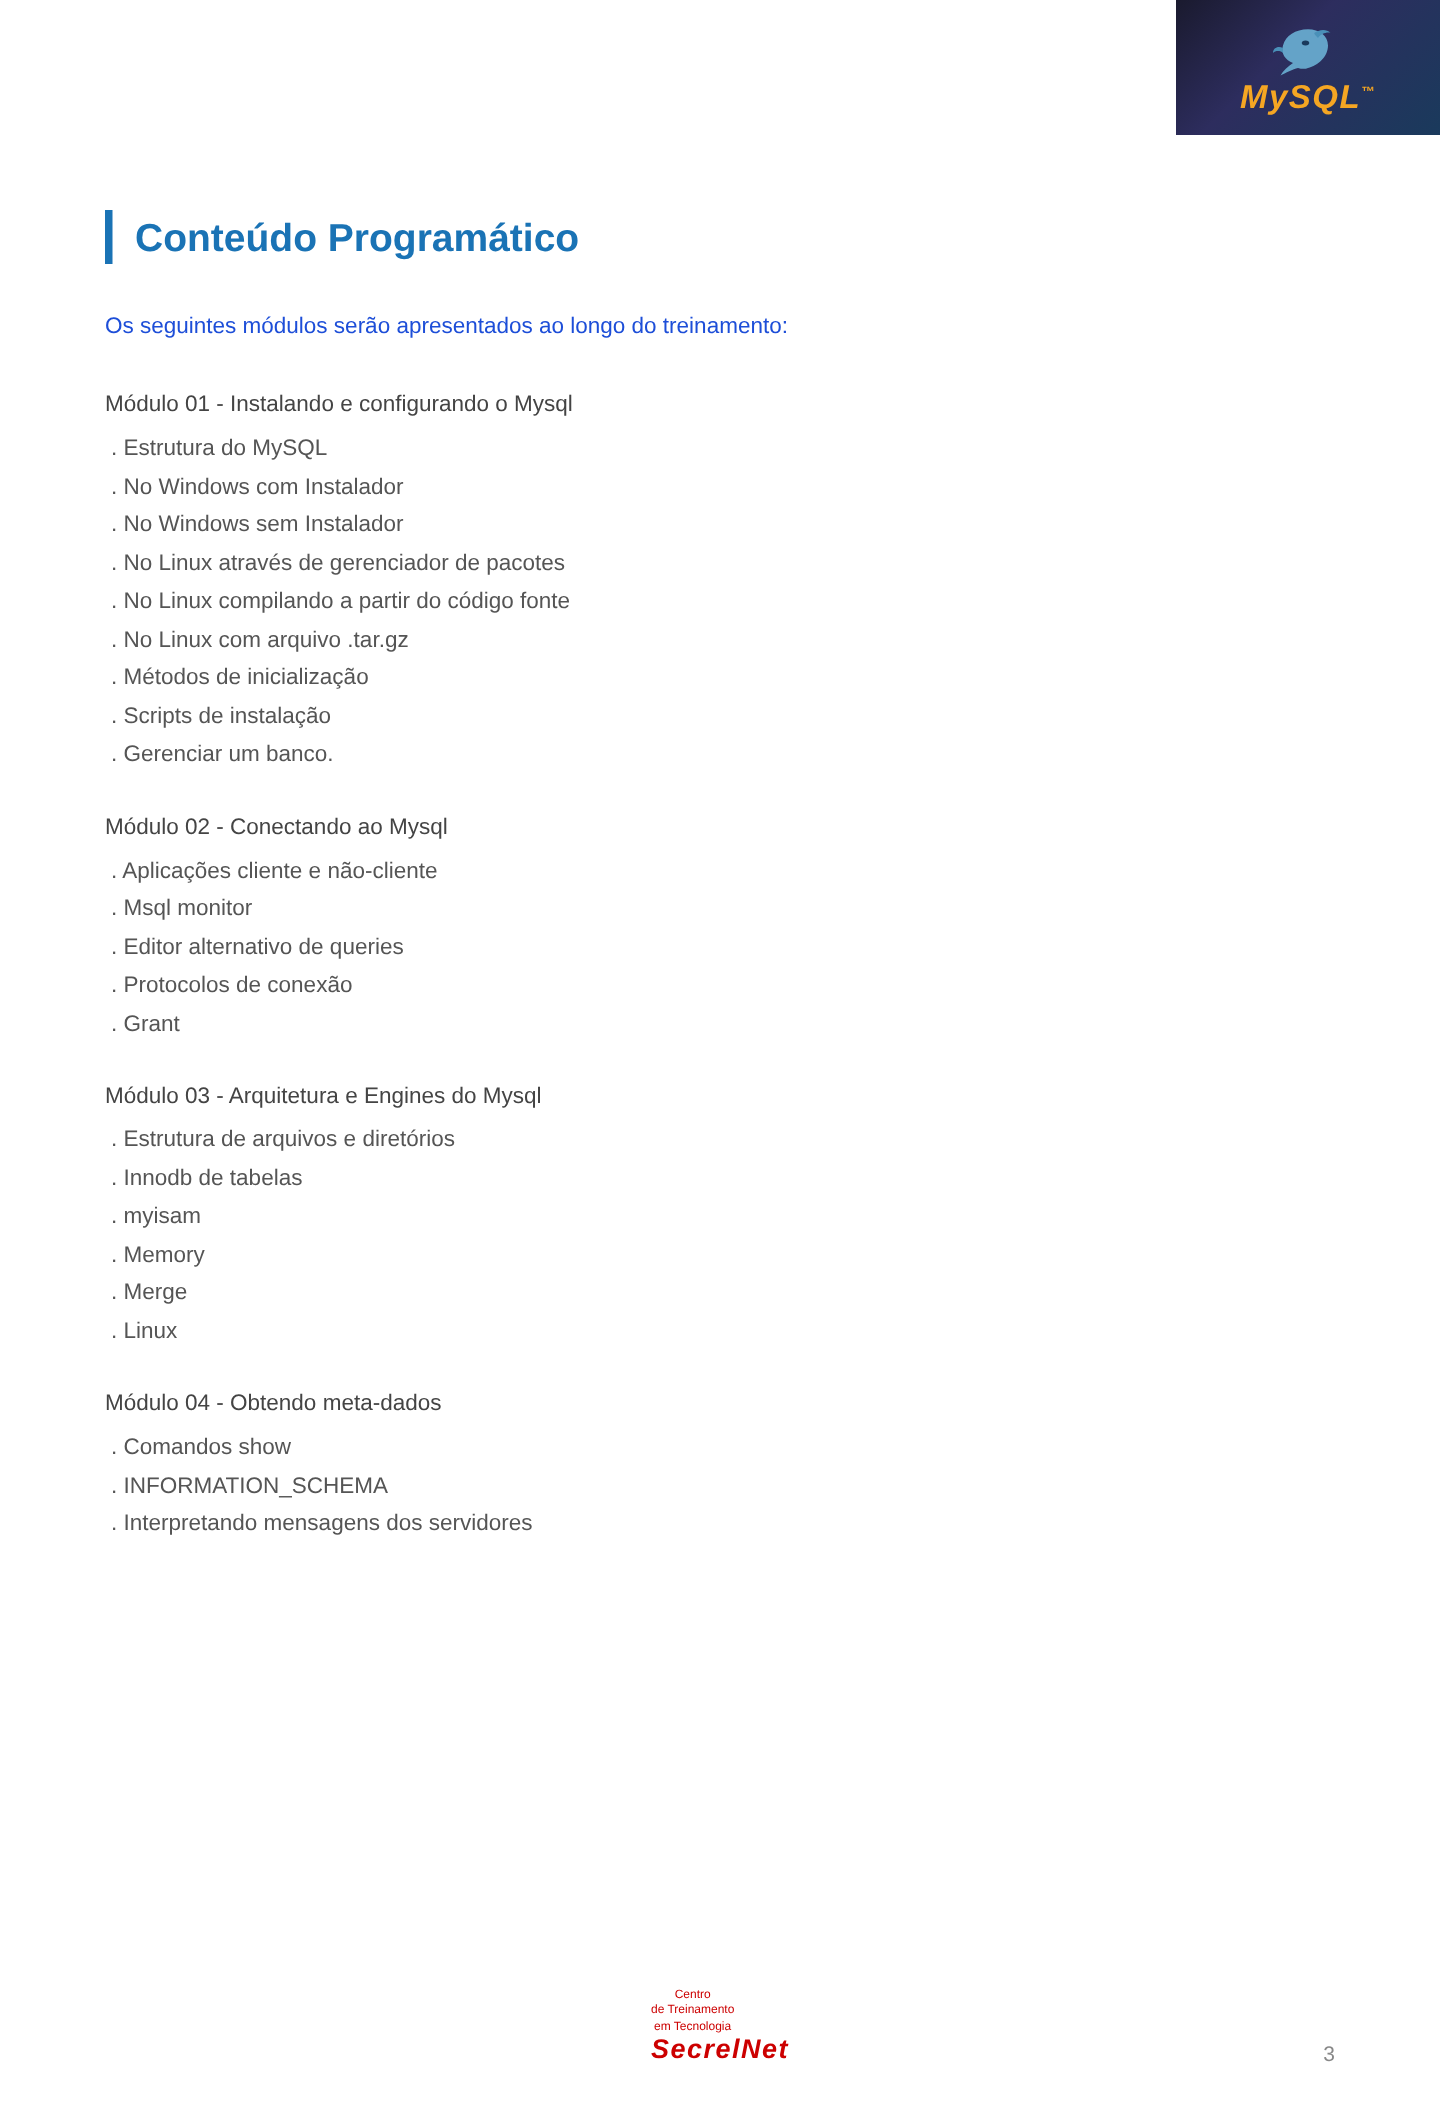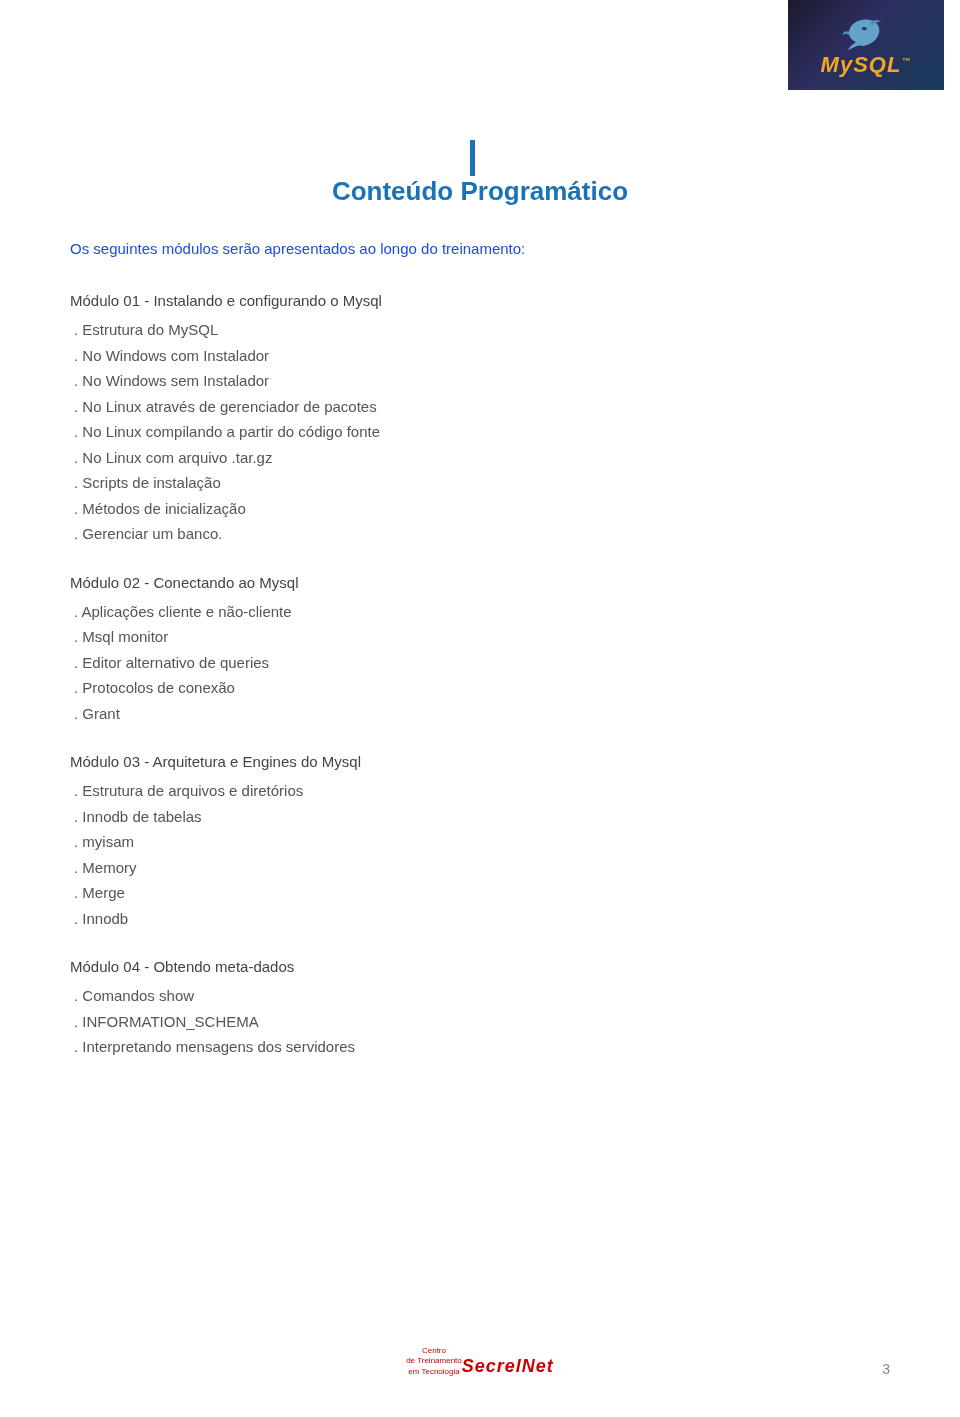--- a/index.html
+++ b/index.html
@@ -21,22 +21,22 @@
       width: 960px;
       min-height: 1417px;
       background: #ffffff;
       position: relative;
       padding: 60px 70px 80px 70px;
     }
 
     .mysql-logo {
       position: absolute;
       top: 0;
-      right: 16px;
-      width: 156px;
+      right: 0;
+      width: 176px;
       height: 90px;
       background: linear-gradient(135deg, #1a1a2e 0%, #2d2d5e 40%, #1a3a5c 100%);
       display: flex;
       align-items: center;
       justify-content: center;
       overflow: hidden;
     }
 
     .mysql-logo-inner {
       display: flex;
@@ -63,21 +63,20 @@
       color: #f5a623;
       font-size: 9px;
       vertical-align: super;
     }
 
     .title-section {
       margin-top: 80px;
       margin-bottom: 30px;
       display: flex;
       align-items: center;
-      flex-direction: column;
     }
 
     .title-bar {
       width: 5px;
       height: 36px;
       background: #1a73b5;
       margin-right: 15px;
       flex-shrink: 0;
     }
 
@@ -118,22 +117,22 @@
       bottom: 40px;
       left: 0;
       right: 0;
       display: flex;
       align-items: center;
       justify-content: center;
     }
 
     .footer-logo {
       display: flex;
-      flex-direction: row;
-      align-items: flex-end;
+      flex-direction: column;
+      align-items: flex-start;
     }
 
     .footer-logo-top {
       font-size: 8px;
       color: #cc0000;
       text-align: center;
       line-height: 1.3;
     }
 
     .footer-logo-main {
@@ -183,42 +182,42 @@
   <p class="intro-text">Os seguintes módulos serão apresentados ao longo do treinamento:</p>
 
   <div class="module-block">
     <div class="module-title">Módulo 01 -  Instalando e configurando o Mysql</div>
     <div class="module-item">. Estrutura do MySQL</div>
     <div class="module-item">. No Windows com Instalador</div>
     <div class="module-item">. No Windows sem Instalador</div>
     <div class="module-item">. No Linux através de gerenciador de pacotes</div>
     <div class="module-item">. No Linux compilando a partir do código fonte</div>
     <div class="module-item">. No Linux com arquivo .tar.gz</div>
+    <div class="module-item">. Métodos de inicialização</div>
     <div class="module-item">. Scripts de instalação</div>
-    <div class="module-item">. Métodos de inicialização</div>
     <div class="module-item">. Gerenciar um banco.</div>
   </div>
 
   <div class="module-block">
     <div class="module-title">Módulo 02 - Conectando ao Mysql</div>
     <div class="module-item">. Aplicações cliente e não-cliente</div>
     <div class="module-item">. Msql monitor</div>
     <div class="module-item">. Editor alternativo de queries</div>
     <div class="module-item">. Protocolos de conexão</div>
     <div class="module-item">. Grant</div>
   </div>
 
   <div class="module-block">
     <div class="module-title">Módulo 03 - Arquitetura e Engines do Mysql</div>
     <div class="module-item">. Estrutura de arquivos e diretórios</div>
     <div class="module-item">. Innodb de tabelas</div>
     <div class="module-item">. myisam</div>
     <div class="module-item">. Memory</div>
     <div class="module-item">. Merge</div>
-    <div class="module-item">. Innodb</div>
+    <div class="module-item">. Linux</div>
   </div>
 
   <div class="module-block">
     <div class="module-title">Módulo 04 - Obtendo meta-dados</div>
     <div class="module-item">. Comandos show</div>
     <div class="module-item">. INFORMATION_SCHEMA</div>
     <div class="module-item">. Interpretando mensagens dos servidores</div>
   </div>
 
   <div class="footer">

